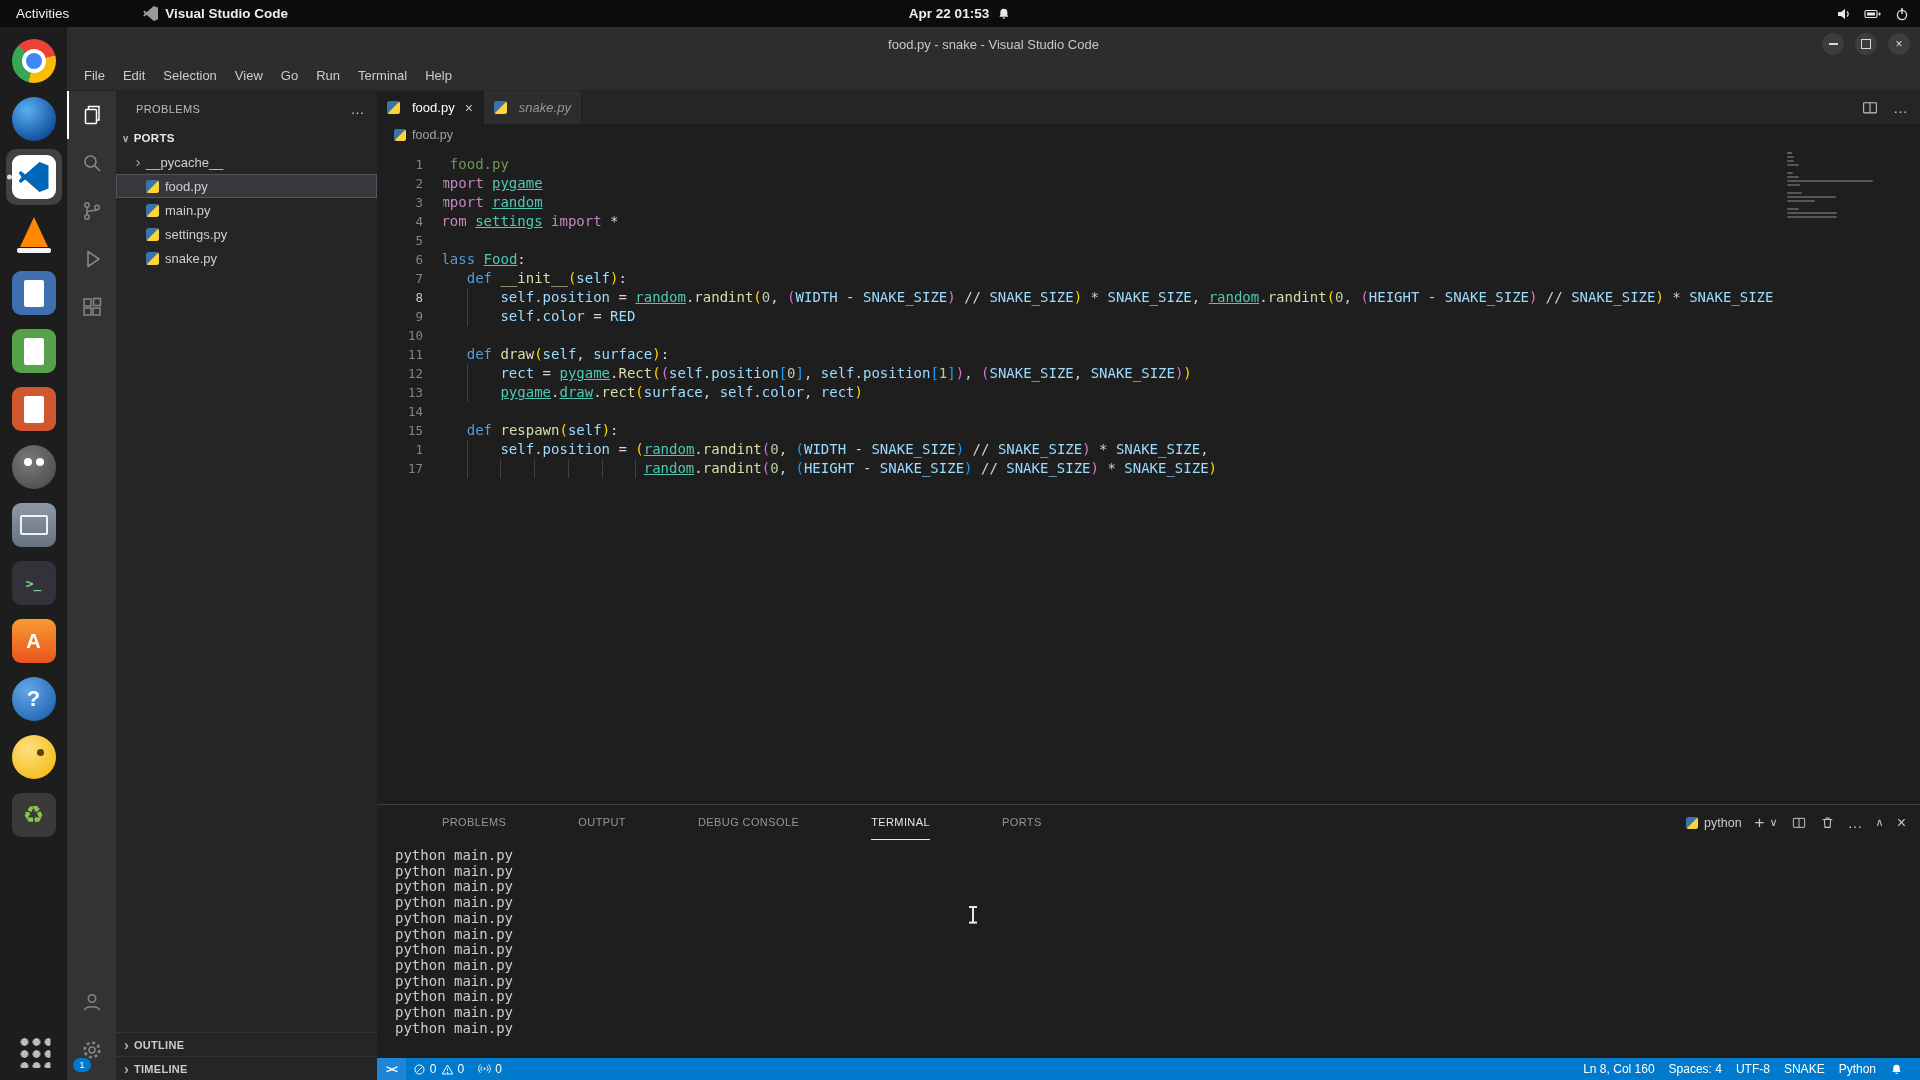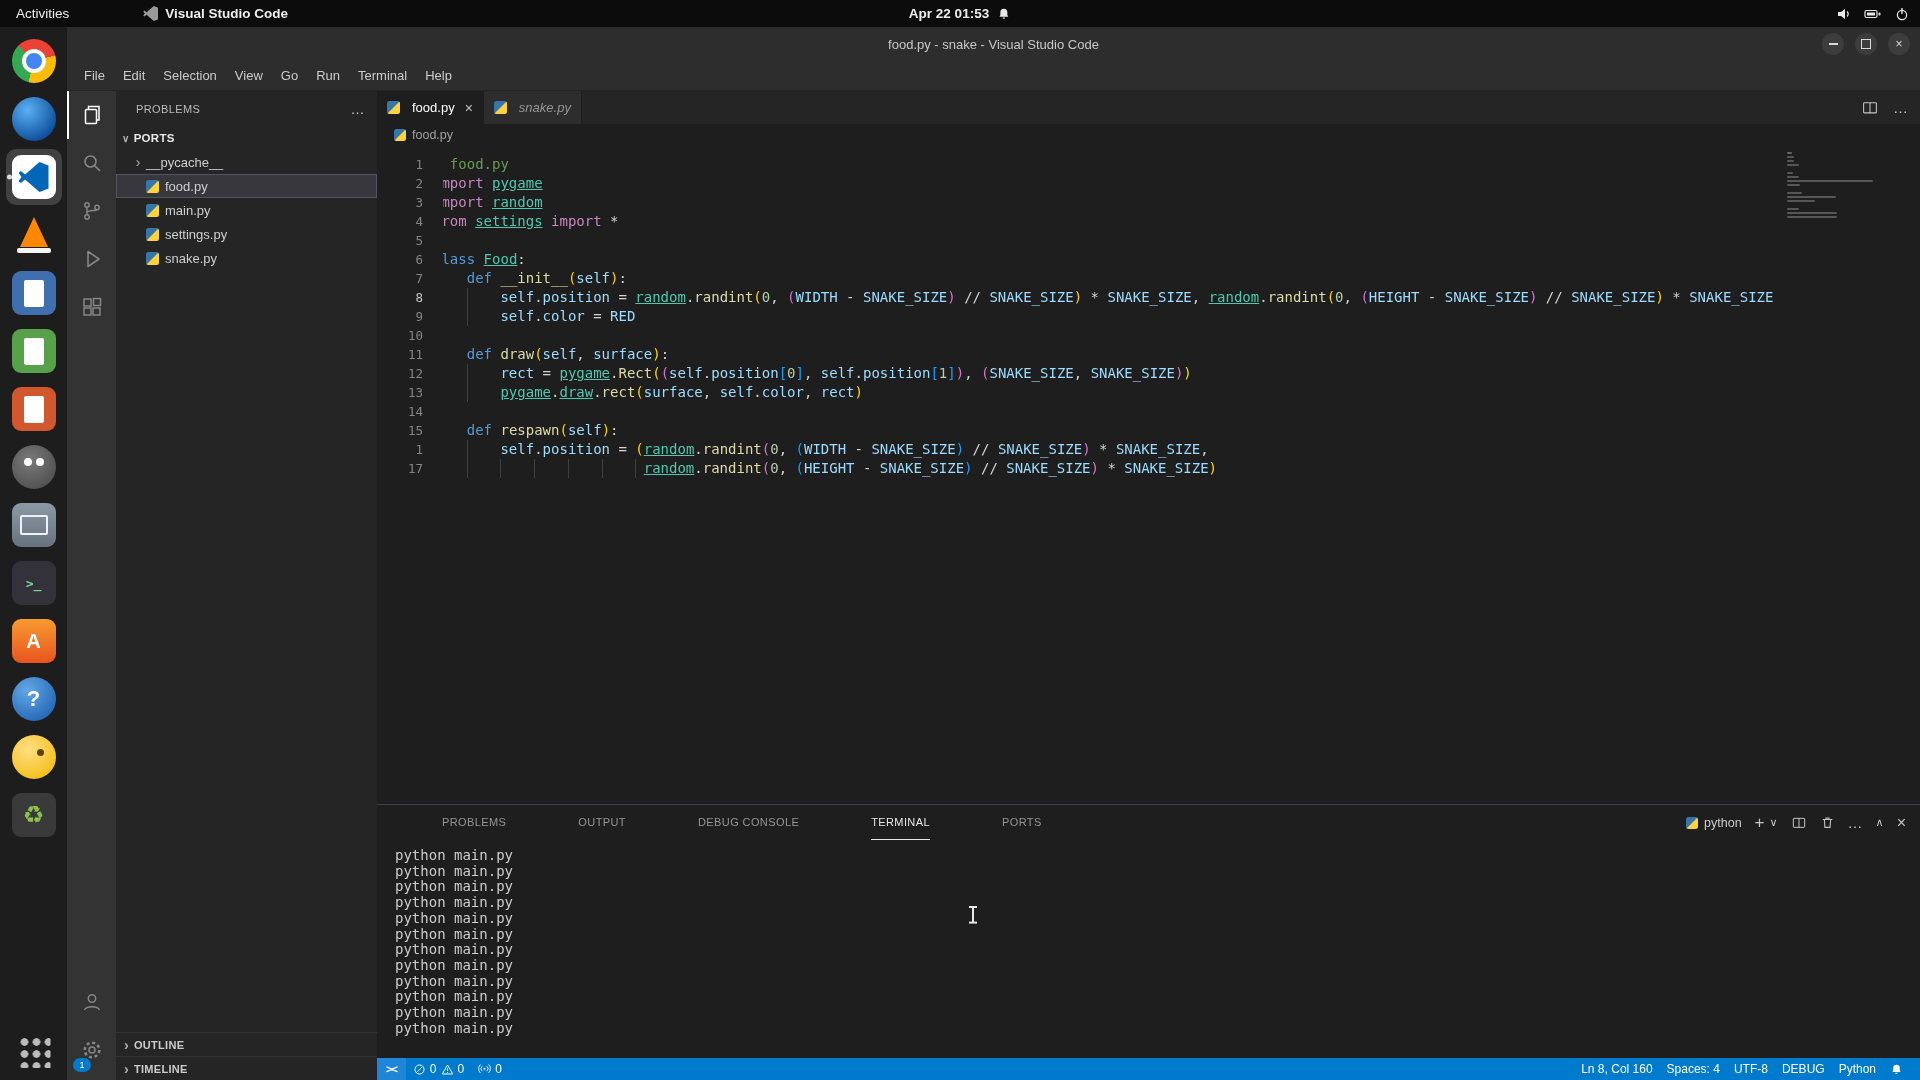--- a/index.html
+++ b/index.html
@@ -522,21 +522,21 @@
                   <circle cx="8" cy="7" r="1.3" fill="#fff" stroke="none"></circle>
                   <path d="M5 10a4.2 4.2 0 0 1 0-6M11 4a4.2 4.2 0 0 1 0 6M3 12.2a7.2 7.2 0 0 1 0-10.4M13 1.8a7.2 7.2 0 0 1 0 10.4"></path>
                 </svg>
               <span>0</span>
             </div>
           </div>
           <div class="sb-right">
             <div class="sb-item">Ln 8, Col 160</div>
             <div class="sb-item">Spaces: 4</div>
             <div class="sb-item">UTF-8</div>
-            <div class="sb-item">DEBUG</div>
+            <div class="sb-item">SNAKE</div>
             <div class="sb-item">Python</div>
             <div class="sb-item">
               <svg width="13" height="13" viewBox="0 0 16 16">
                   <path d="M8 2a4 4 0 0 0-4 4v3L3 11h10l-1-2V6a4 4 0 0 0-4-4zM6.5 12a1.5 1.5 0 0 0 3 0z" fill="#fff"></path>
                 </svg>
             </div>
           </div>
         </div>
       </div>
     </div>

